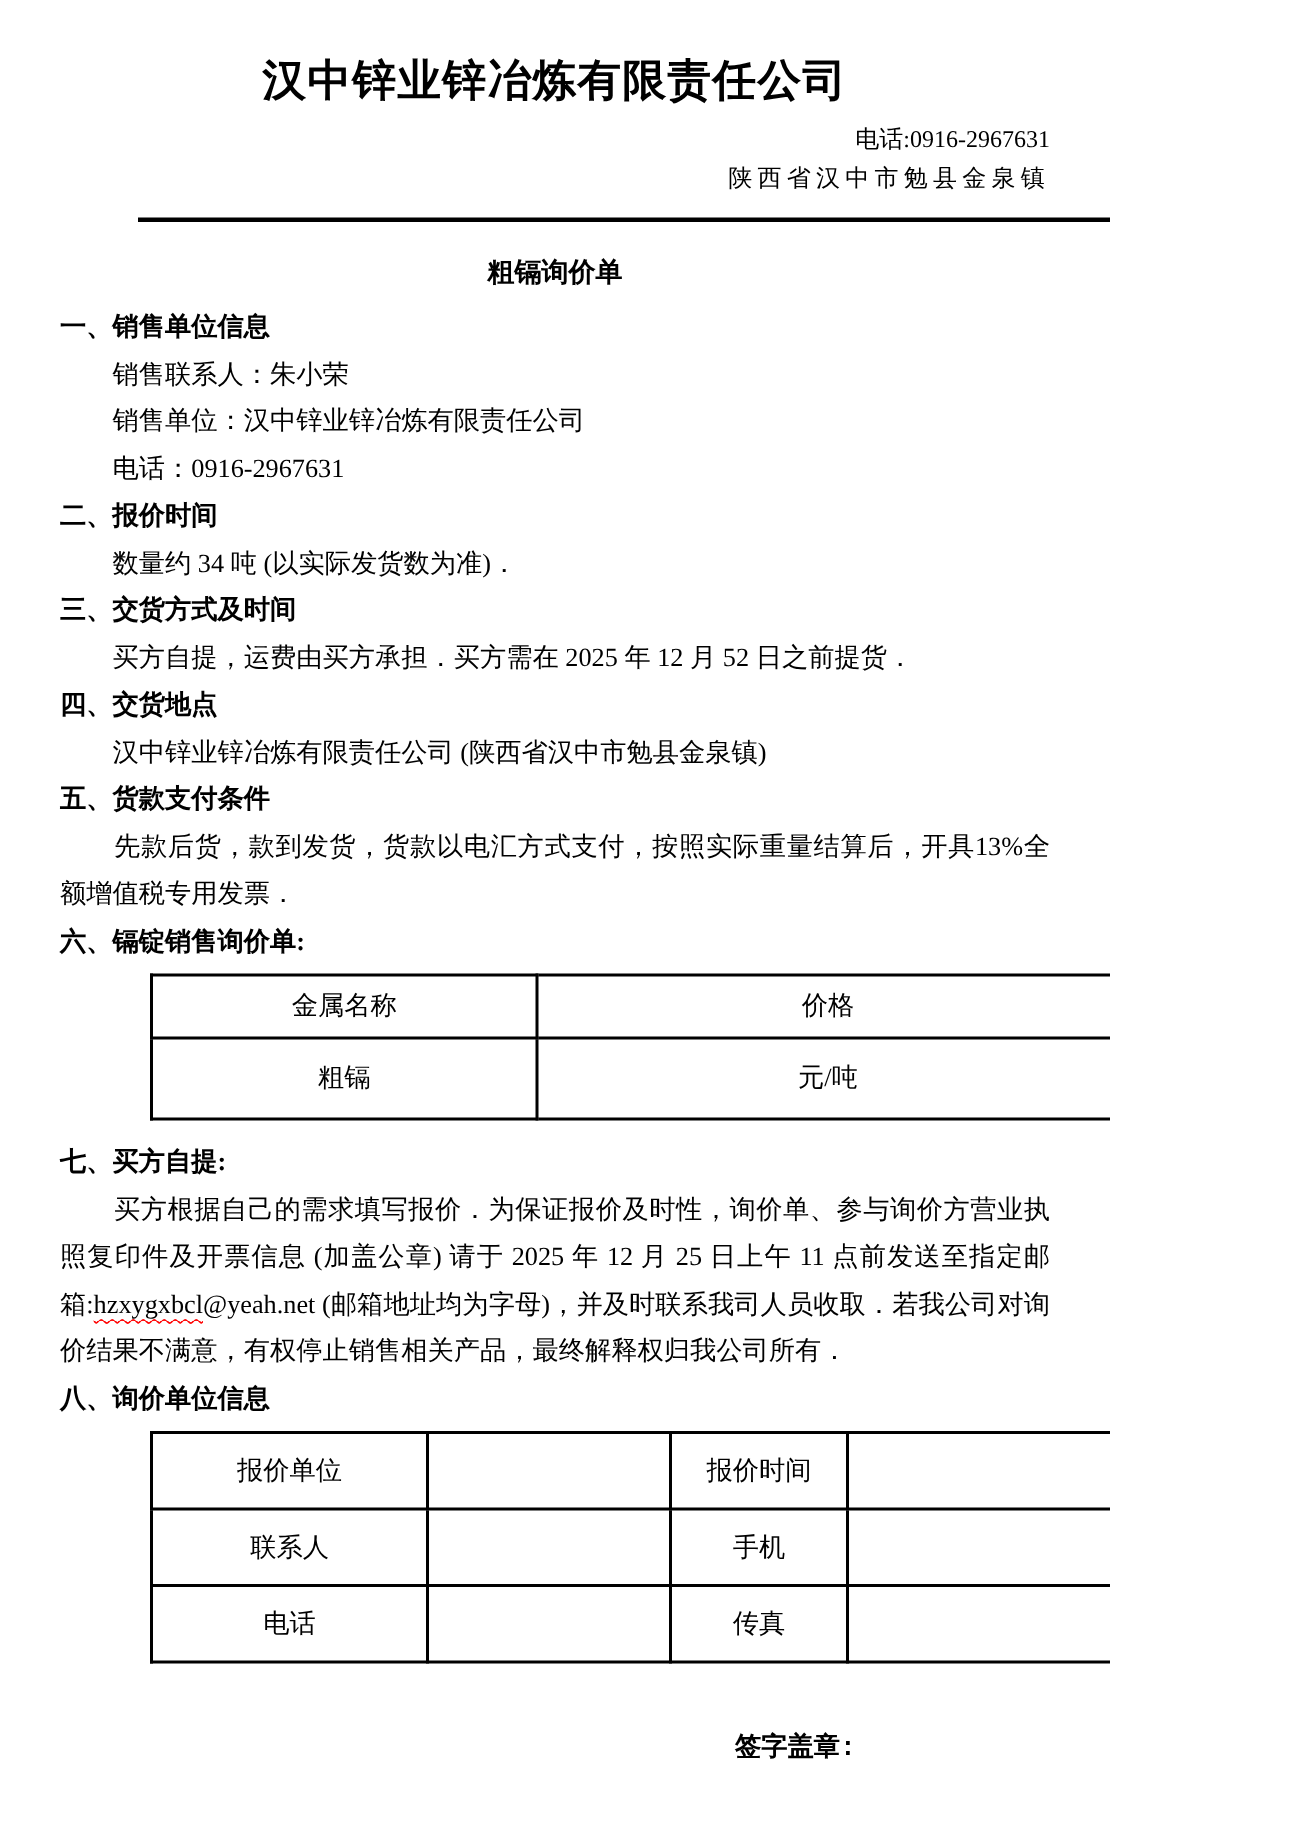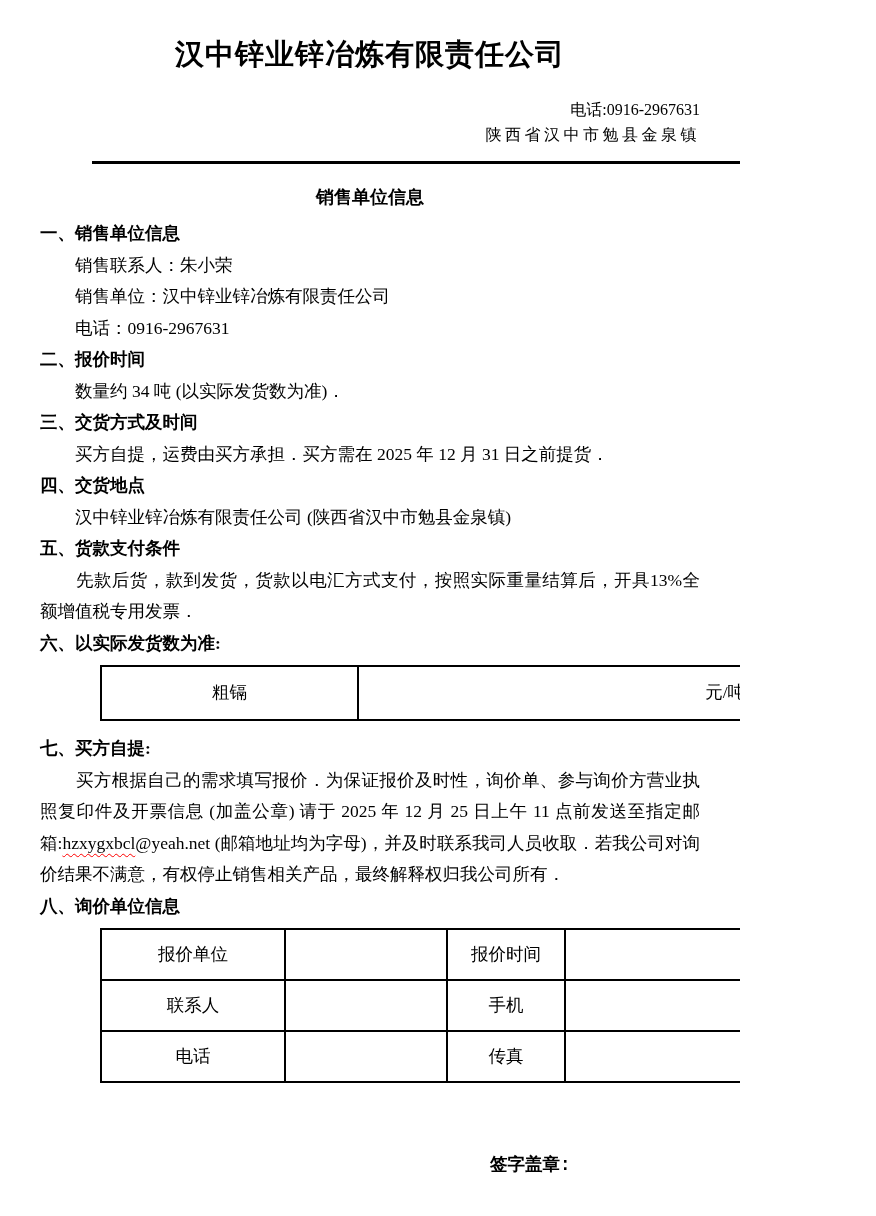--- a/index.html
+++ b/index.html
@@ -18,21 +18,21 @@
     margin: 0;
     padding-top: 36px;
     font-family: "Liberation Sans", sans-serif;
     font-weight: bold;
     font-size: 29px;
     line-height: 36px;
     text-align: center;
     letter-spacing: 1px;
   }
   .contact {
-    margin-top: 24px;
+    margin-top: 8px;
     font-size: 16px;
     line-height: 27px;
     text-align: right;
   }
   .contact .address { letter-spacing: 3.5px; font-family: Liberation Mono, monospace; }
   .divider {
     margin-top: 11px;
     margin-left: 52px;
     width: 660px;
     height: 0;
@@ -70,21 +70,21 @@
     border-collapse: collapse;
     table-layout: fixed;
     margin-left: 60px;
     font-size: 17.5px;
   }
   table, td { border: 2px solid #000000; }
   td { text-align: center; vertical-align: middle; padding: 0; }
   .price-table { width: 645px; margin-top: 6px; }
   .price-table .hdr-row td { height: 40px; }
   .price-table .data-row td { height: 52px; }
-  .price-unit-cell { text-align: right; }
+  .price-unit-cell { }
   .rules-heading { margin-top: 12px; }
   .buyer-table { width: 645px; margin-top: 6px; }
   .buyer-table td { height: 49px; }
   .signature {
     position: absolute;
     left: 490px;
     top: 1152px;
     font-family: Liberation Mono, monospace;
     font-weight: bold;
     font-size: 17.5px;
@@ -97,49 +97,53 @@
 
   <h1 class="company-title">汉中锌业锌冶炼有限责任公司</h1>
 
   <div class="contact">
     <div class="phone">电话:0916-2967631</div>
     <div class="address">陕西省汉中市勉县金泉镇</div>
   </div>
 
   <div class="divider"></div>
 
-  <div class="doc-title">销售单位信息</div>
+  <div class="doc-title">粗镉询价单</div>
 
   <div class="body-text">
 
     <div class="sec-heading">一、销售单位信息</div>
     <div class="sec-line">销售联系人：朱小荣</div>
     <div class="sec-line">销售单位：汉中锌业锌冶炼有限责任公司</div>
     <div class="sec-line">电话：0916-2967631</div>
 
     <div class="sec-heading">二、报价时间</div>
     <div class="sec-line">数量约 34 吨 (以实际发货数为准)．</div>
 
     <div class="sec-heading">三、交货方式及时间</div>
-    <div class="sec-line">买方自提，运费由买方承担．买方需在 2025 年 12 月 31 日之前提货．</div>
+    <div class="sec-line">买方自提，运费由买方承担．买方需在 2025 年 12 月 52 日之前提货．</div>
 
     <div class="sec-heading">四、交货地点</div>
     <div class="sec-line">汉中锌业锌冶炼有限责任公司 (陕西省汉中市勉县金泉镇)</div>
 
     <div class="sec-heading">五、货款支付条件</div>
     <p class="para">先款后货，款到发货，货款以电汇方式支付，按照实际重量结算后，开具13%全额增值税专用发票．</p>
 
-    <div class="sec-heading">六、以实际发货数为准:</div>
+    <div class="sec-heading">六、镉锭销售询价单:</div>
 
     <table class="price-table">
       <colgroup>
         <col style="width:257px">
         <col style="width:388px">
       </colgroup>
       <tbody>
+          <tr class="hdr-row">
+        <td>金属名称</td>
+        <td>价格</td>
+      </tr>
       <tr class="data-row">
         <td>粗镉</td>
         <td class="price-unit-cell"><span></span><span>元/吨</span></td>
       </tr>
     </tbody>
       </table>
 
     <div class="sec-heading rules-heading">七、买方自提:</div>
     <p class="para"><span>买方根据自己的需求填写报价．为保证报价及时性，询价单、参与询价方营业执照复印件及开票信息 (加盖公章) 请于 2025 年 12 月 25 日上午 11 点前发送至指定邮箱:</span><span class="spellcheck">hzxygxbcl</span><span>@yeah.net</span><span> (邮箱地址均为字母)，并及时联系我司人员收取．若我公司对询价结果不满意，有权停止销售相关产品，最终解释权归我公司所有．</span></p>
 

